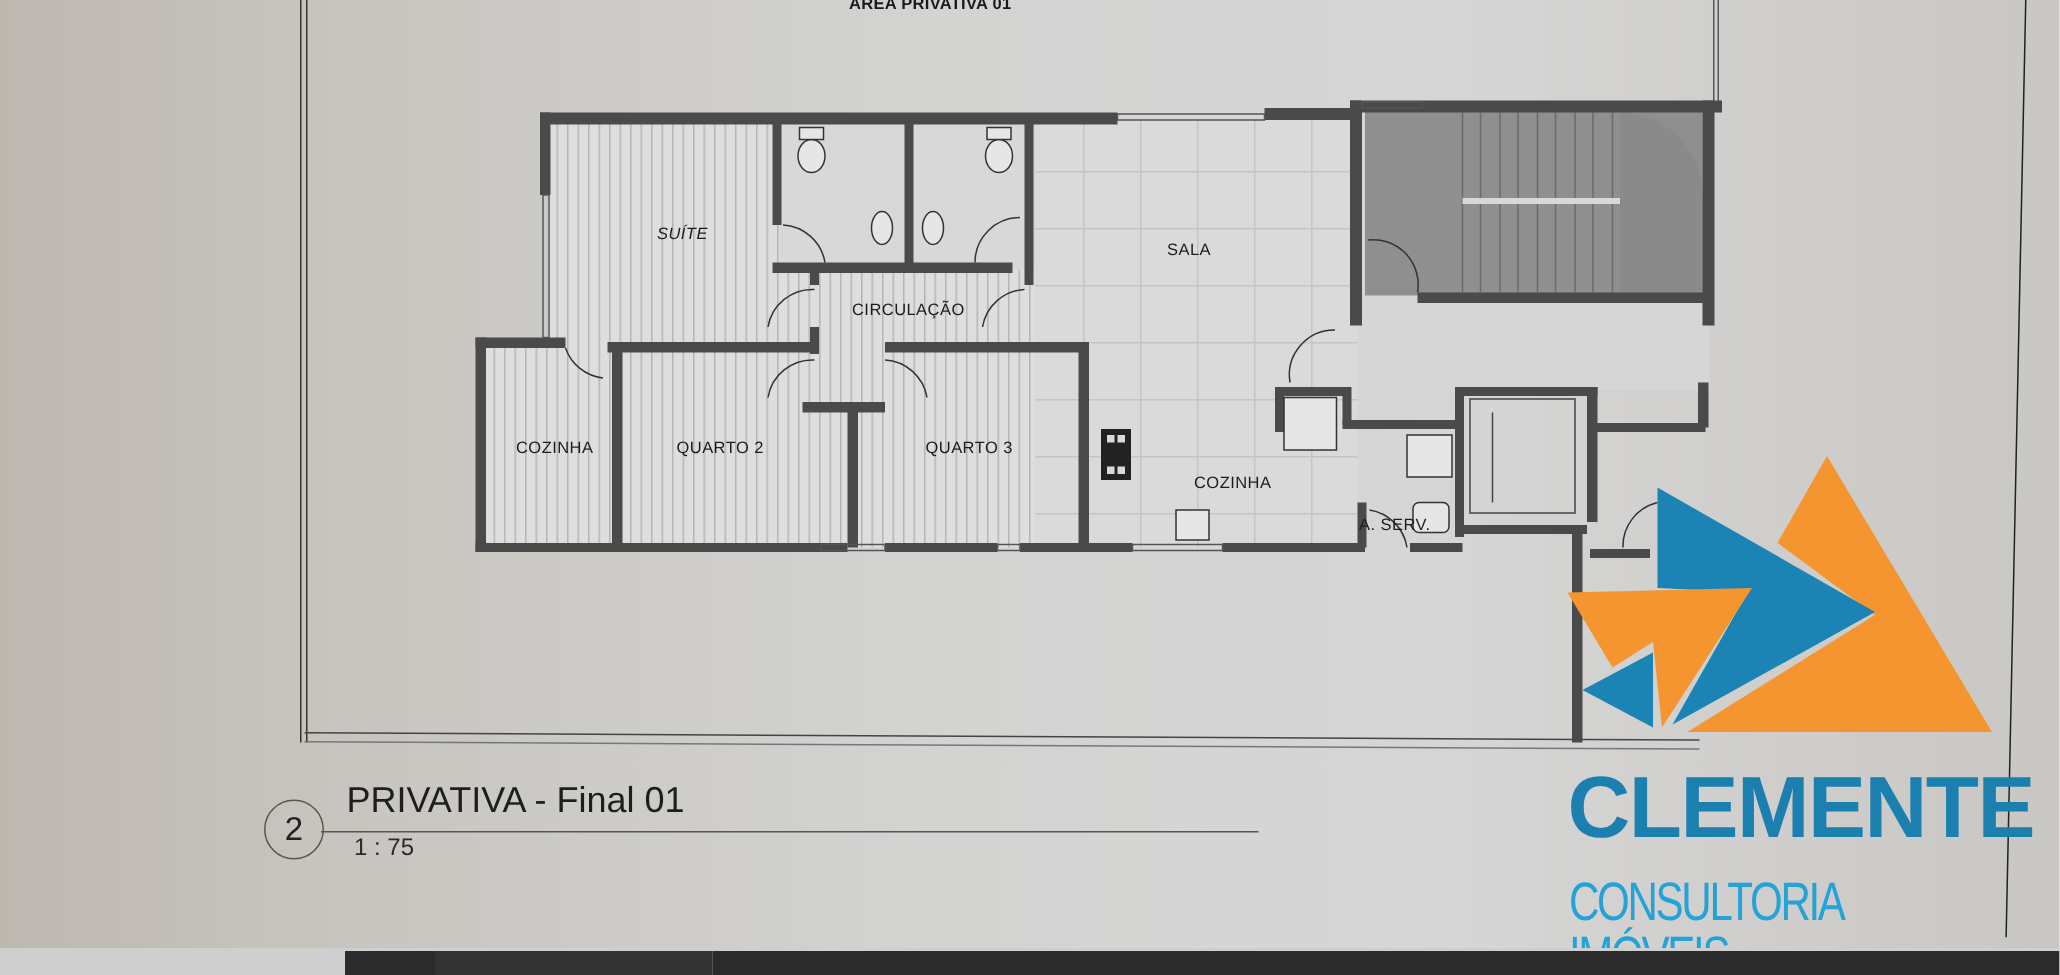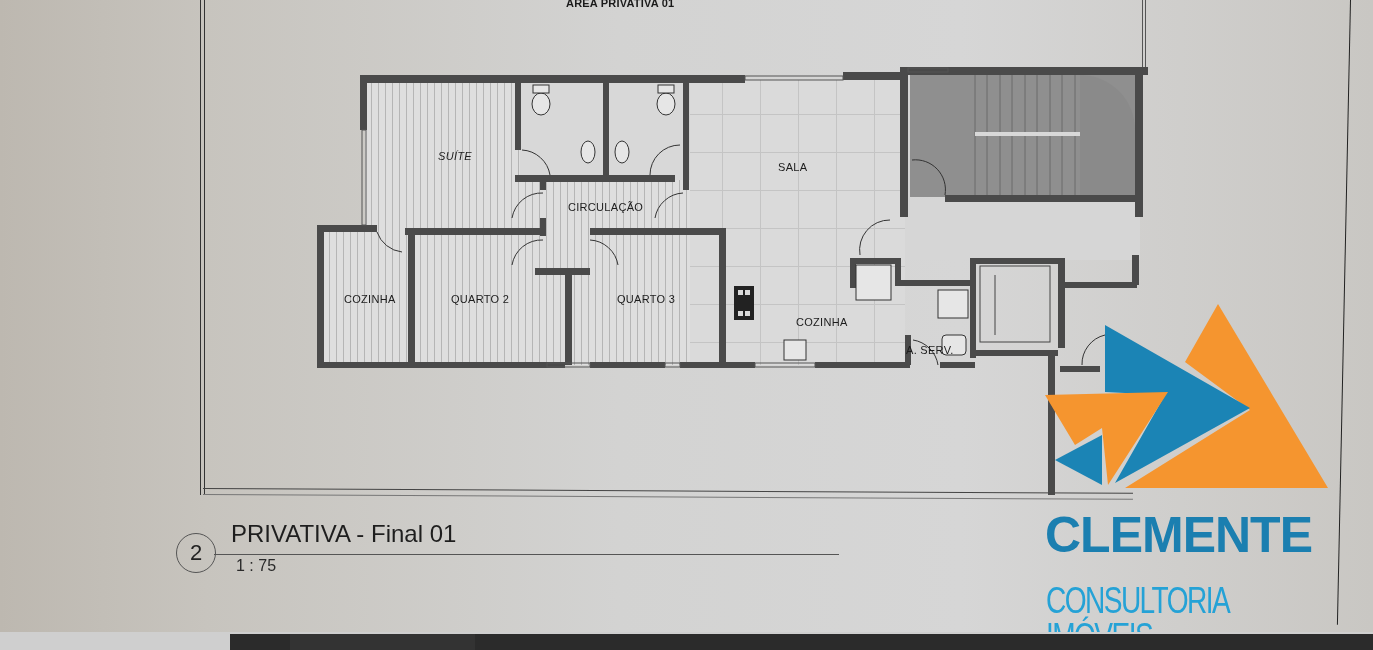--- a/index.html
+++ b/index.html
@@ -14,21 +14,21 @@
   .area-title{position:absolute;left:566px;top:-3px;font-size:11px;font-weight:bold;color:#1a1a1a;letter-spacing:0.2px;}
   .plan{position:absolute;left:0;top:0;}
   .room-label{position:absolute;font-size:11px;color:#1c1c1c;letter-spacing:0.3px;}
   .view-title{position:absolute;left:231px;top:520px;font-size:24px;color:#1e1e1e;}
   .view-scale{position:absolute;left:236px;top:557px;font-size:16px;color:#2a2a2a;}
   .view-num{position:absolute;left:176px;top:533px;width:38px;height:38px;border:1px solid #555;border-radius:50%;
             font-size:22px;color:#222;text-align:center;line-height:38px;}
   .view-line{position:absolute;left:214px;top:554px;width:625px;height:1px;background:#555;}
   .taskbar{position:absolute;left:0;top:632px;width:1373px;height:18px;background:#cfcfcf;}
   .tb-dark{position:absolute;top:634px;height:16px;background:#2b2b2b;}
-  .logo-text{position:absolute;left:1045px;top:510px;font-size:50px;font-weight:bold;color:#1b7fb0;letter-spacing:-1px;line-height:1;}
+  .logo-text{position:absolute;left:1045px;top:510px;font-size:58px;font-weight:bold;color:#1b7fb0;letter-spacing:-1px;line-height:1;}
   .logo-sub{position:absolute;left:1046px;top:583px;font-size:36px;color:#25a2d6;letter-spacing:-2px;line-height:1;transform:scaleX(0.78);transform-origin:left;}
 </style>
 </head>
 <body>
 
 <div class="sheet-border"></div>
 <div class="sheet-border-r"></div>
 <div class="sheet-bottom"></div>
 <div class="screen-edge"></div>
 

